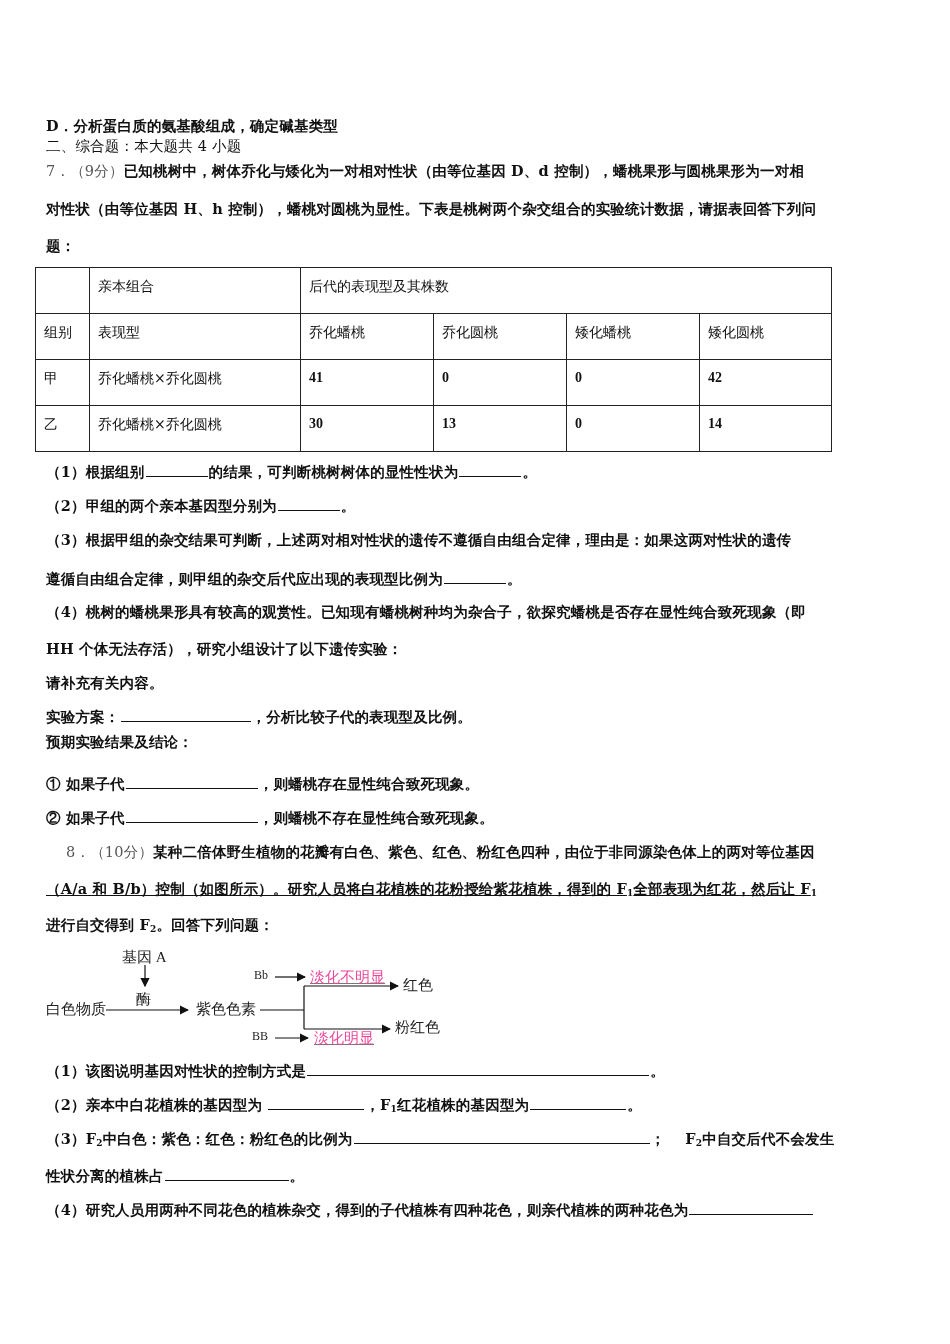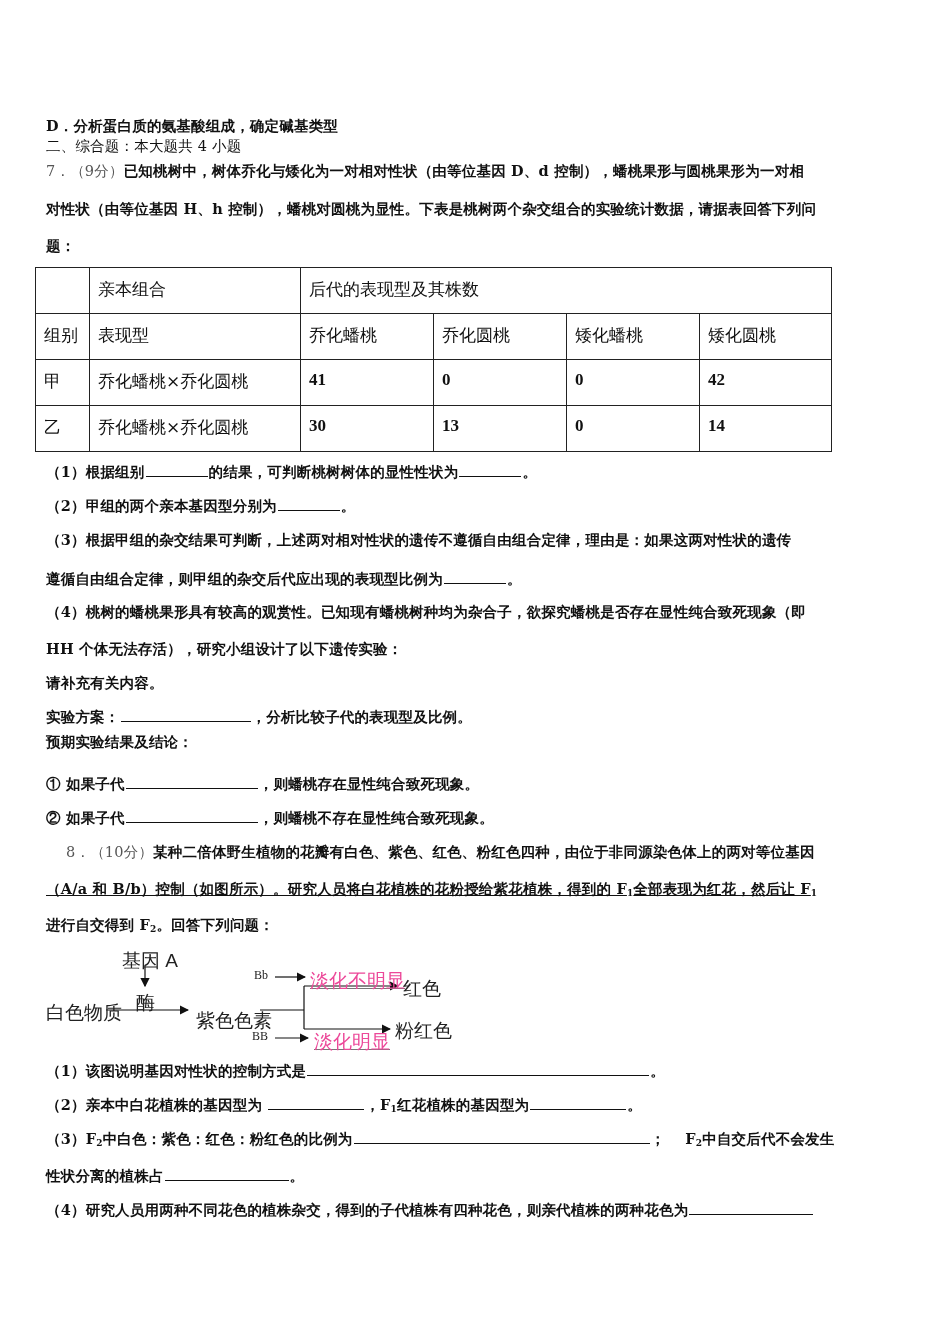--- a/index.html
+++ b/index.html
@@ -16,30 +16,30 @@
   .line.normal { font-weight: normal; }
   .gray { color: #555; font-weight: normal; }
   .blank {
     display: inline-block; border-bottom: 1.2px solid #111;
     height: 15px; vertical-align: baseline; margin: 0 1px;
   }
   sub { font-size: 9px; vertical-align: -2px; }
   table.data {
     position: absolute; left: 35px; top: 267px;
     border-collapse: collapse; table-layout: fixed;
-    font-size: 17px;
+    font-size: 14px;
   }
   table.data td {
     border: 1.3px solid #222; height: 46px; padding: 0 0 0 8px;
     vertical-align: top; padding-top: 10px; box-sizing: border-box;
     font-weight: normal;
   }
   table.data td.num { font-weight: bold; font-family: "Liberation Serif", serif; }
   .diagram { position: absolute; left: 40px; top: 940px; width: 420px; height: 115px; }
-  .diagram .lbl { position: absolute; font-size: 19px; color: #222; font-family: Liberation Sans, sans-serif; white-space: nowrap; }
+  .diagram .lbl { position: absolute; font-size: 15px; color: #222; font-family: Liberation Serif, serif; white-space: nowrap; }
   .diagram .lbl.serif { font-family: Liberation Serif, serif; font-size: 12px; }
   .diagram .faint { color: #ec4899; text-decoration: underline; text-decoration-color: #777; }
 </style>
 </head>
 <body>
 
 <div class="line" style="top:102px;margin-top:14px;">D．分析蛋白质的氨基酸组成，确定碱基类型</div>
 <div class="line normal" style="top:136px;">二、综合题：本大题共 4 小题</div>
 
 <div class="line" style="top:161px;">
@@ -141,21 +141,21 @@
     <line x1="264" y1="46" x2="358" y2="46" stroke="#111" stroke-width="1.2" marker-end="url(#ah)"></line>
     <line x1="264" y1="89" x2="350" y2="89" stroke="#111" stroke-width="1.2" marker-end="url(#ah)"></line>
 
     <line x1="235" y1="37" x2="265" y2="37" stroke="#111" stroke-width="1.2" marker-end="url(#ah)"></line>
 
     <line x1="235" y1="98" x2="268" y2="98" stroke="#111" stroke-width="1.2" marker-end="url(#ah)"></line>
   </svg>
   <span class="lbl" style="left:82px;top:8px;">基因 A</span>
   <span class="lbl" style="left:96px;top:50px;">酶</span>
   <span class="lbl" style="left:6px;top:60px;">白色物质</span>
-  <span class="lbl" style="left:156px;top:68px;">紫色色素</span>
+  <span class="lbl" style="left:156px;top:60px;">紫色色素</span>
   <span class="lbl serif" style="left:214px;top:28px;">Bb</span>
   <span class="lbl faint" style="left:270px;top:28px;">淡化不明显</span>
   <span class="lbl" style="left:363px;top:36px;">红色</span>
   <span class="lbl serif" style="left:212px;top:89px;">BB</span>
   <span class="lbl faint" style="left:274px;top:89px;">淡化明显</span>
   <span class="lbl" style="left:355px;top:78px;">粉红色</span>
 </div>
 
 <div class="line" style="top:1060px;">
   <span>（1）该图说明基因对性状的控制方式是</span><span class="blank" style="width:342px"></span><span>。</span>

